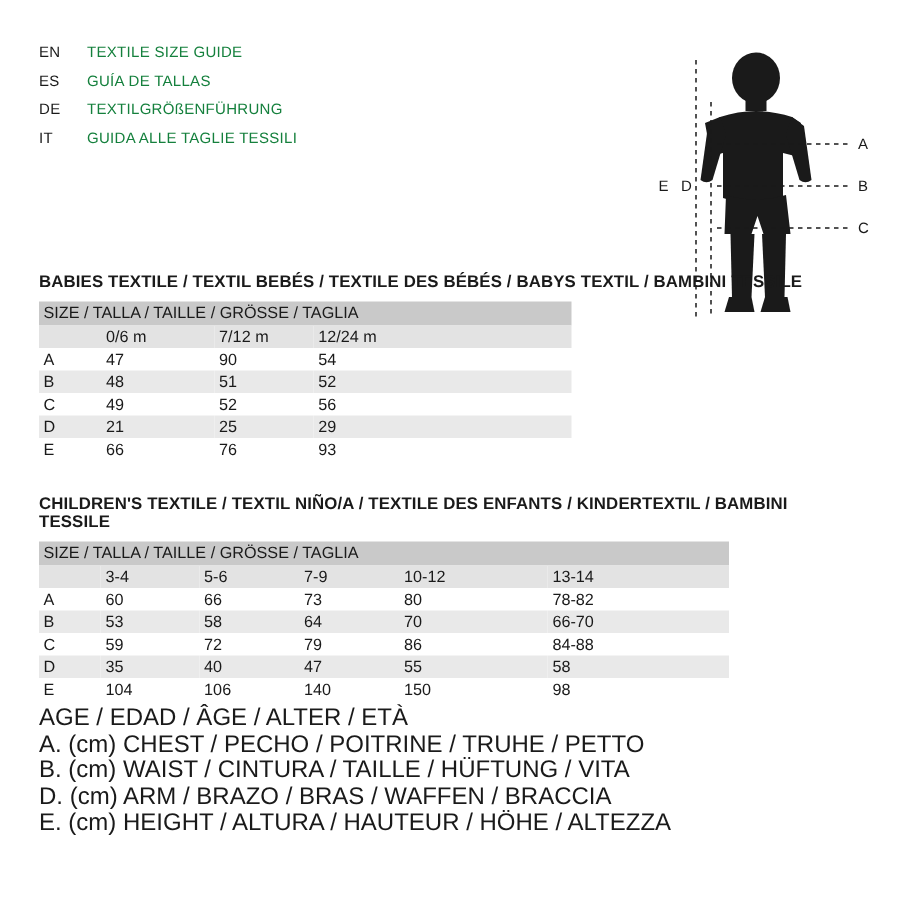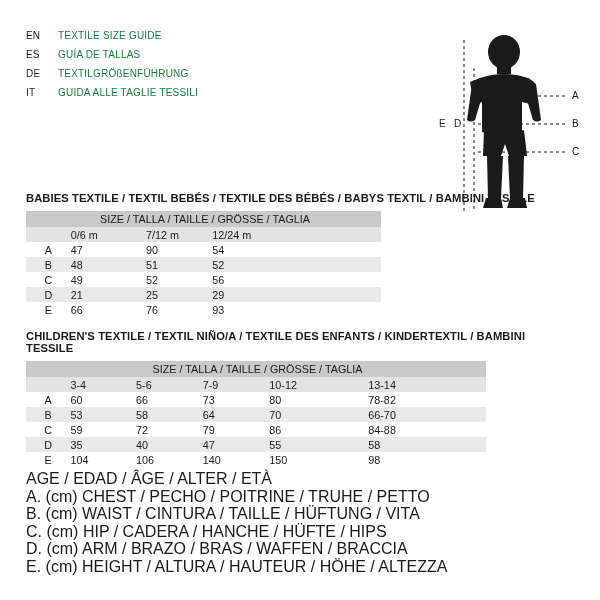--- a/index.html
+++ b/index.html
@@ -48,21 +48,21 @@
     height: 210px;
   }
   .figure-svg { display: block; }
 
   
   .table-section {
     position: absolute;
     left: 26px;
     width: 548px;
   }
-  .section-babies { top: 192px; }
+  .section-babies { top: 182px; }
   .section-children { top: 330px; }
 
   .section-title {
     font-size: 11.2px;
     font-weight: bold;
     color: #1a1a1a;
     margin: 0 0 7px 0;
     letter-spacing: 0.1px;
   }
 
@@ -92,21 +92,21 @@
   }
   table.size-table tr.sub-row {
     background: #e3e3e3;
   }
   table.size-table tr.band {
     background: #e9e9e9;
   }
   table.size-table tr.plain {
     background: #ffffff;
   }
-  table.size-table td.c0 { width: 40px; padding-left: 3px; text-align: center; }
+  table.size-table td.c0 { width: 40px; padding-left: 3px; }
   table.size-table td.cx { padding-left: 3px; }
 
   
   .size-table.babies td.c1 { width: 75px; }
   .size-table.babies td.c2 { width: 65px; }
   .size-table.babies td.c3 { width: 175px; }
 
   
   .size-table.children td.c1 { width: 65px; }
   .size-table.children td.c2 { width: 66px; }
@@ -294,16 +294,15 @@
         <td class="c5 cx">98</td>
       </tr>
     </tbody>
   </table>
 </div>
 
 <div class="legend">
   <div class="legend-line">AGE / EDAD / ÂGE / ALTER / ETÀ</div>
   <div class="legend-line">A. (cm) CHEST / PECHO / POITRINE / TRUHE / PETTO</div>
   <div class="legend-line">B. (cm) WAIST / CINTURA / TAILLE / HÜFTUNG / VITA</div>
-  <div class="legend-line">C. (cm) HIP / CADERA / HANCHE / HÜFTE / HIPS</div>
   <div class="legend-line">D. (cm) ARM / BRAZO / BRAS / WAFFEN / BRACCIA</div>
   <div class="legend-line">E. (cm) HEIGHT / ALTURA / HAUTEUR / HÖHE / ALTEZZA</div>
 </div>
 
 </body></html>

